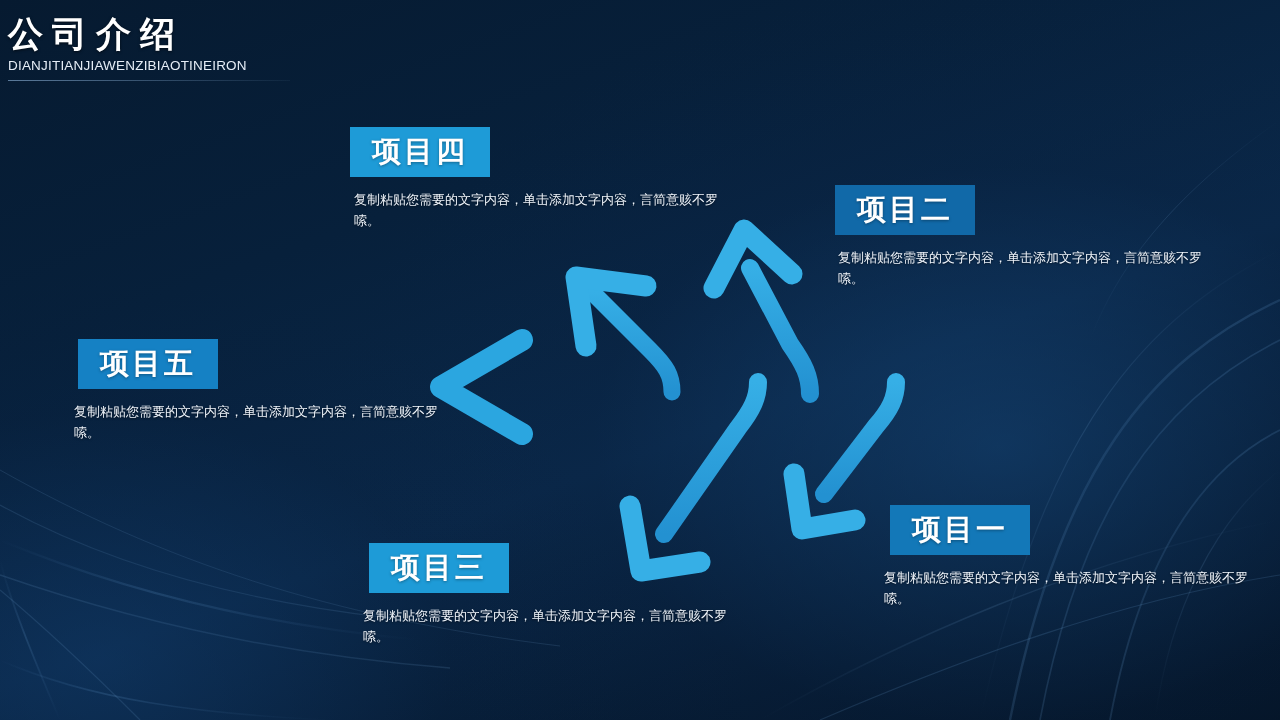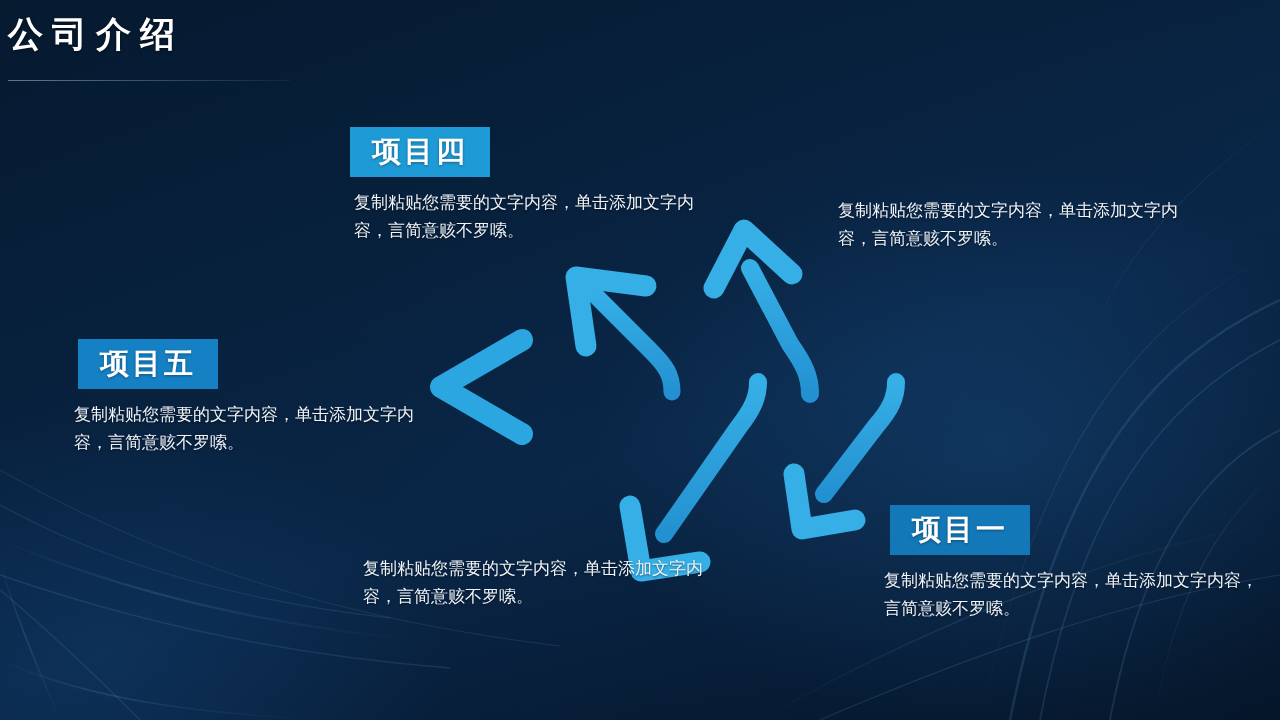--- a/index.html
+++ b/index.html
@@ -76,21 +76,21 @@
     font-size: 29px;
     font-weight: bold;
     letter-spacing: 3px;
     line-height: 1.05;
     text-shadow: 0 1px 3px rgba(0,0,0,0.35);
     white-space: nowrap;
   }
   .item-body {
     margin-top: 12px;
     color: #f0f5fb;
-    font-size: 17px;
+    font-size: 13px;
     line-height: 1.62;
     width: 372px;
     text-shadow: 0 1px 2px rgba(0,0,0,0.5);
   }
 
   
   #item-four  { left: 350px; top: 127px; }
   #item-four  .item-body { margin-left: 4px; }
 
   #item-two   { left: 835px; top: 185px; }
@@ -138,20 +138,21 @@
     <path d="M0,660 C90,700 200,714 330,720" stroke="url(#swg)" stroke-width="1.6" fill="none"></path>
     <path d="M0,470 C160,560 330,618 560,646" stroke="url(#swg2)" stroke-width="1.0" fill="none"></path>
     <path d="M60,720 C30,650 10,600 0,560" stroke="url(#swg)" stroke-width="1.8" fill="none"></path>
     <path d="M140,720 C80,660 30,615 0,590" stroke="url(#swg2)" stroke-width="1.2" fill="none"></path>
 
     <path d="M1280,120 C1180,190 1120,260 1090,340" stroke="url(#swg2)" stroke-width="1.0" fill="none"></path>
   </svg>
 
   <div class="header">
     <div class="title-main">公司介绍</div>
+    <div class="title-sub">DIANJITIANJIAWENZIBIAOTINEIRON</div>
     <div class="title-rule"></div>
   </div>
 
   <svg class="diagram" viewBox="0 0 1280 720" width="1280" height="720">
     <defs>
       <linearGradient id="trunkGrad" x1="0" y1="0" x2="1" y2="0">
         <stop offset="0%" stop-color="#2BA6E0"></stop>
         <stop offset="55%" stop-color="#2BA6E0"></stop>
         <stop offset="100%" stop-color="#2391D1"></stop>
       </linearGradient>
@@ -187,29 +188,31 @@
       <path d="M855,520 L802,529 L794,474" stroke="#36AFE6" stroke-width="21" fill="none" stroke-linecap="round" stroke-linejoin="round"></path>
     </g>
   </svg>
 
   <div class="item" id="item-four">
     <div class="item-chip" style="background: rgb(30, 155, 215);">项目四</div>
     <div class="item-body">复制粘贴您需要的文字内容，单击添加文字内容，言简意赅不罗嗦。</div>
   </div>
 
   <div class="item" id="item-two">
+    <div class="item-chip" style="background: rgb(17, 105, 168);">项目二</div>
     <div class="item-body">复制粘贴您需要的文字内容，单击添加文字内容，言简意赅不罗嗦。</div>
   </div>
 
   <div class="item" id="item-five">
     <div class="item-chip" style="background: rgb(21, 129, 196);">项目五</div>
     <div class="item-body">复制粘贴您需要的文字内容，单击添加文字内容，言简意赅不罗嗦。</div>
   </div>
 
   <div class="item" id="item-three">
+    <div class="item-chip" style="background: rgb(30, 155, 215);">项目三</div>
     <div class="item-body">复制粘贴您需要的文字内容，单击添加文字内容，言简意赅不罗嗦。</div>
   </div>
 
   <div class="item" id="item-one">
     <div class="item-chip" style="background: rgb(19, 120, 184);">项目一</div>
     <div class="item-body">复制粘贴您需要的文字内容，单击添加文字内容，言简意赅不罗嗦。</div>
   </div>
 
 </div>
 

